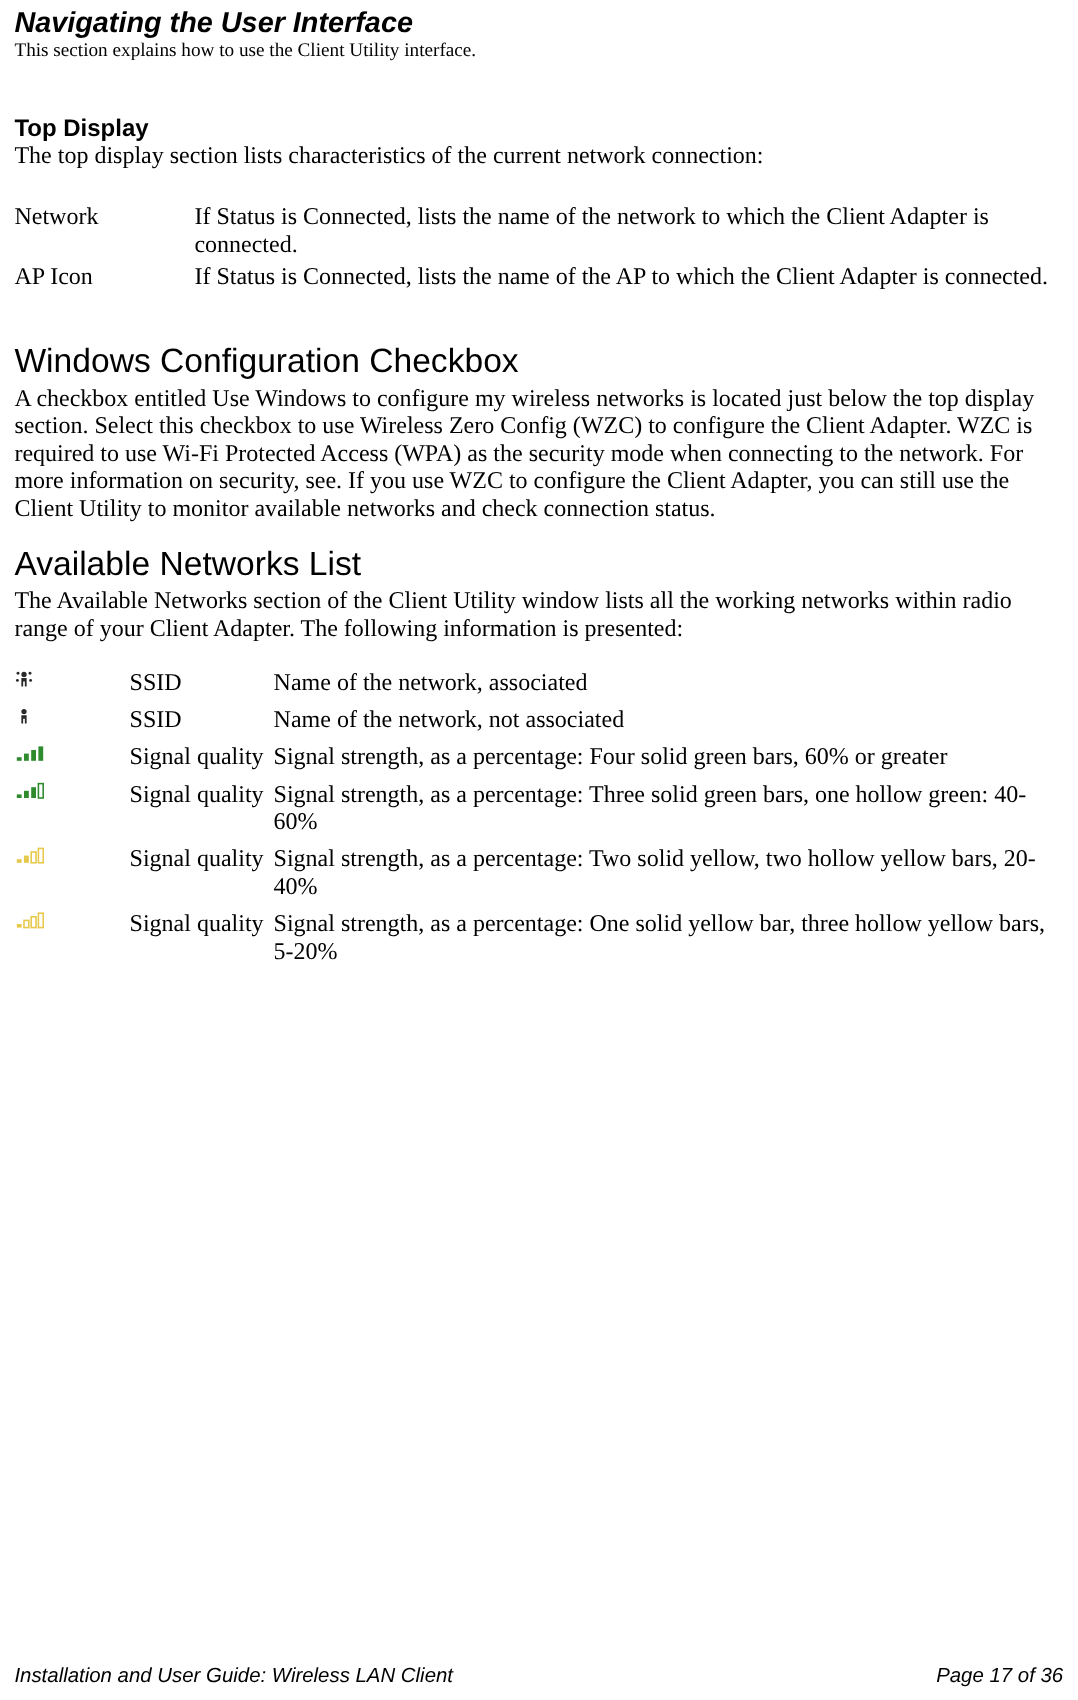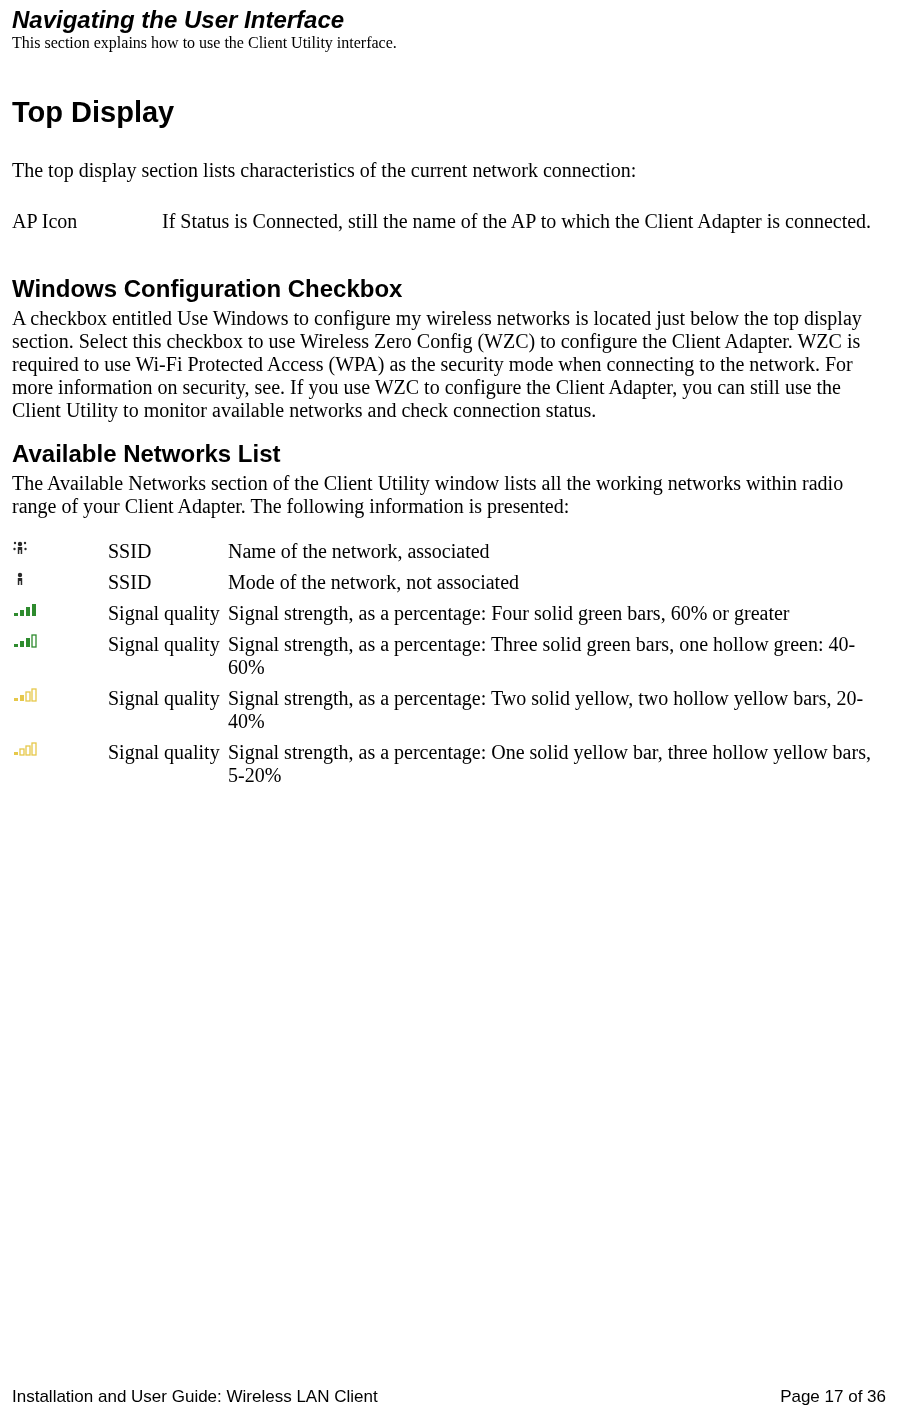--- a/index.html
+++ b/index.html
@@ -25,27 +25,26 @@
       margin-top: 6px;
       margin-bottom: 0;
     }
     .intro-text {
       font-size: 16px;
       margin-bottom: 44px;
     }
     .h2 {
       font-family: Arial, Helvetica, sans-serif;
       font-weight: bold;
-      font-size: 29px;
-      margin-bottom: 30px;
+      font-size: 20px;
     }
     .h2-tight {
       font-family: Arial, Helvetica, sans-serif;
-      font-weight: bold;
-      font-size: 24px;
+      font-weight: normal;
+      font-size: 28px;
       margin-bottom: 4px;
     }
     .lead {
       margin-bottom: 26px;
     }
     .para {
       margin-bottom: 18px;
     }
     table.top-display {
       border-collapse: collapse;
@@ -80,37 +79,42 @@
     }
     .footer {
       position: absolute;
       left: 12px;
       right: 12px;
       bottom: 10px;
       font-family: Verdana, Geneva, sans-serif;
       font-size: 17px;
       display: flex;
       justify-content: space-between;
+      font-style: italic;
     }
     svg { display: block; }
   </style>
 </head>
 <body>
 
 <h1 class="page-title">Navigating the User Interface</h1>
 <p class="intro-text">This section explains how to use the Client Utility interface.</p>
 
 <h2 class="h2">Top Display</h2>
 <p class="lead">The top display section lists characteristics of the current network connection:</p>
 
 <table class="top-display">
   <tbody>
   <tr>
+    <td class="col-item">Network</td>
+    <td>If Status is Connected, lists the name of the network to which the Client Adapter is connected.</td>
+  </tr>
+  <tr>
     <td class="col-item">AP Icon</td>
-    <td>If Status is Connected, still the name of the AP to which the Client Adapter is connected.</td>
+    <td>If Status is Connected, lists the name of the AP to which the Client Adapter is connected.</td>
   </tr>
 </tbody>
   </table>
 
 <h2 class="h2-tight">Windows Configuration Checkbox</h2>
 <p class="para">A checkbox entitled Use Windows to configure my wireless networks is located just below the top display section. Select this checkbox to use Wireless Zero Config (WZC) to configure the Client Adapter. WZC is required to use Wi-Fi Protected Access (WPA) as the security mode when connecting to the network. For more information on security, see. If you use WZC to configure the Client Adapter, you can still use the Client Utility to monitor available networks and check connection status.</p>
 
 <h2 class="h2-tight">Available Networks List</h2>
 <p class="para">The Available Networks section of the Client Utility window lists all the working networks within radio range of your Client Adapter. The following information is presented:</p>
 
@@ -137,21 +141,21 @@
   <tr>
     <td class="col-icon">
       <span class="icon-wrap">
         <svg width="16" height="16" viewBox="0 0 16 16">
           <circle cx="8" cy="4" r="2.2" fill="#2a2a2a"></circle>
           <path d="M5.8 7 h4.4 v7 h-1.5 v-4 h-1.4 v4 h-1.5 z" fill="#2a2a2a"></path>
         </svg>
       </span>
     </td>
     <td class="col-col">SSID</td>
-    <td>Mode of the network, not associated</td>
+    <td>Name of the network, not associated</td>
   </tr>
 
   <tr>
     <td class="col-icon">
       <span class="icon-wrap">
         <svg width="28" height="16" viewBox="0 0 28 16">
           <rect x="2" y="11" width="4" height="3" fill="#2e8b2e"></rect>
           <rect x="8" y="8" width="4" height="6" fill="#2e8b2e"></rect>
           <rect x="14" y="5" width="4" height="9" fill="#2e8b2e"></rect>
           <rect x="20" y="2" width="4" height="12" fill="#2e8b2e"></rect>

